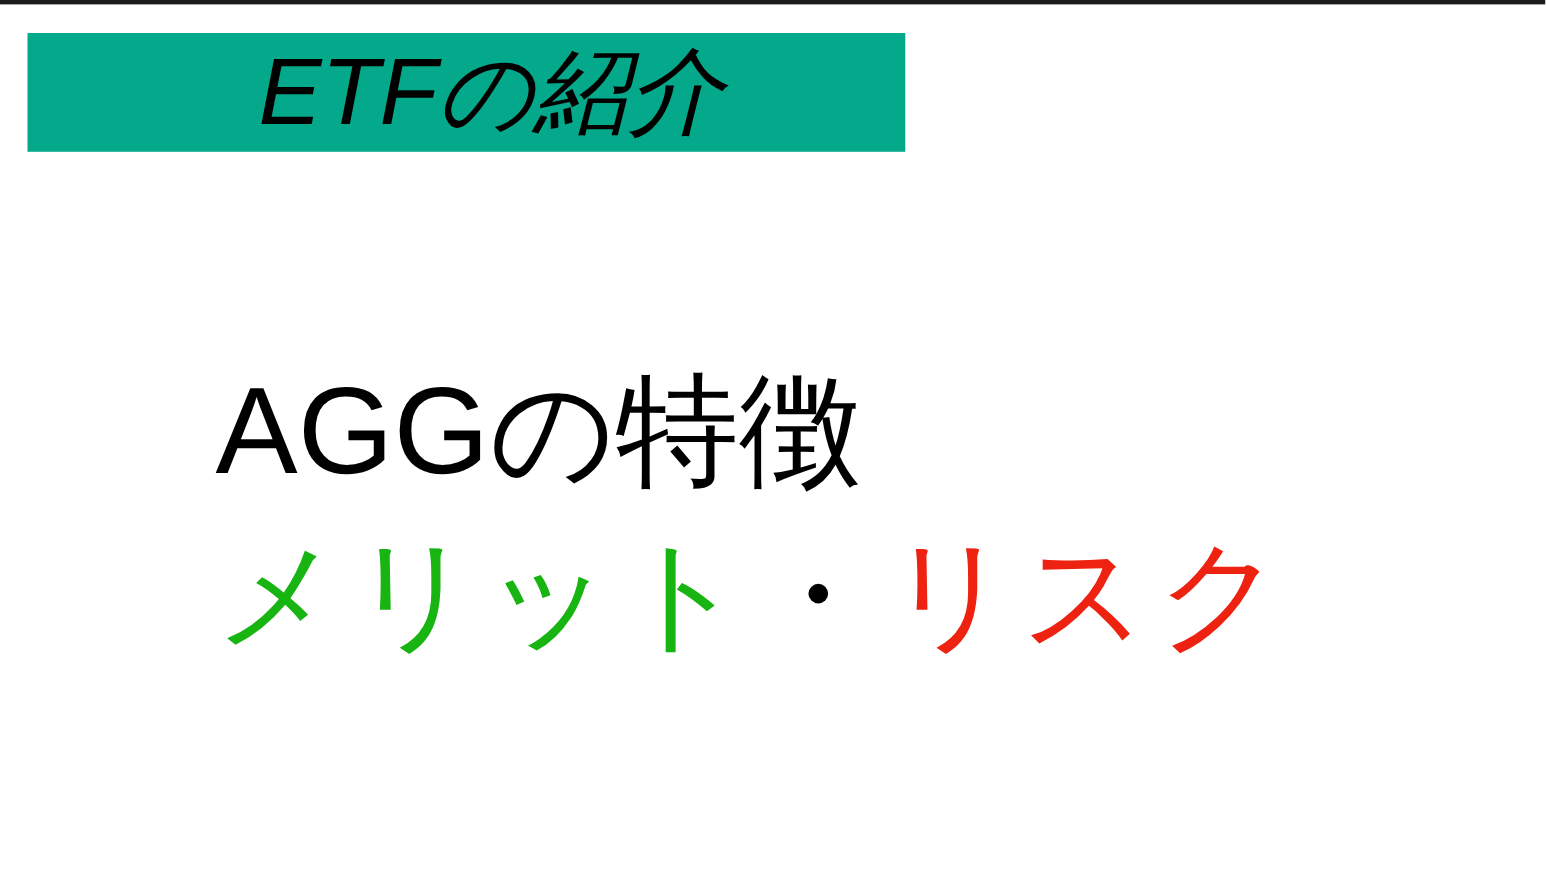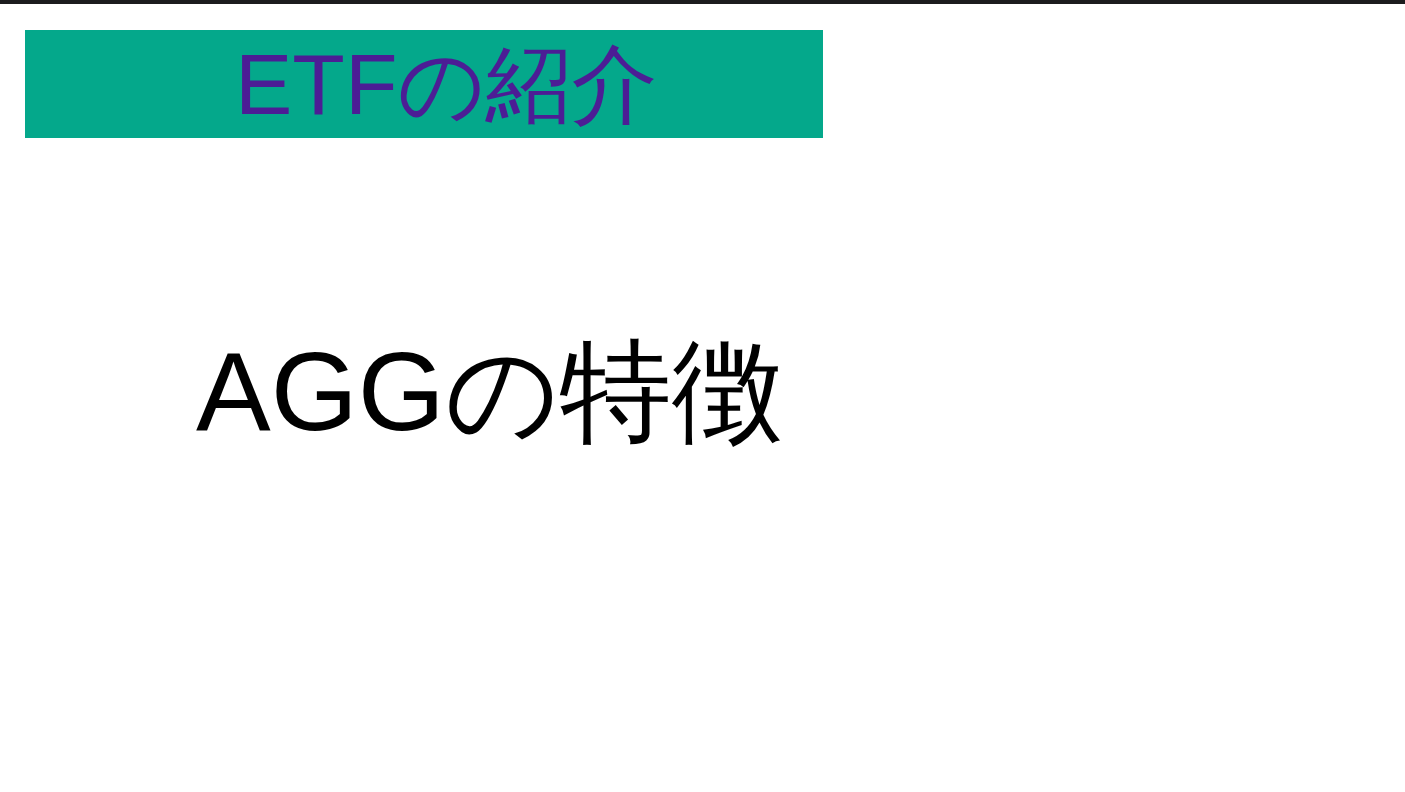--- a/index.html
+++ b/index.html
@@ -91,23 +91,26 @@
   .seg-risk    { color: #ee2211; }
 </style>
 </head>
 <body>
 
 <div class="slide">
 
   <div class="top-strip" style="background: rgb(28, 28, 30);"></div>
 
   <div class="title-banner" style="background: rgb(4, 168, 139);">
-    <div class="title-banner-text" style="color: #4c1d95;">ETFの紹介</div>
+    <div class="title-banner-text" style="color: #000000; font-style: italic;">ETFの紹介</div>
   </div>
 
   <div class="body-block">
 
     <div class="headline" style="color: rgb(0, 0, 0);">AGGの特徴</div>
 
+    <div class="subline">
+      <span class="seg-merit" style="color: rgb(24, 180, 18);">メリット</span><span class="seg-sep" style="color: rgb(0, 0, 0);">・</span><span class="seg-risk" style="color: rgb(238, 34, 17);">リスク</span>
+    </div>
 
   </div>
 
 </div>
 
 </body></html>

